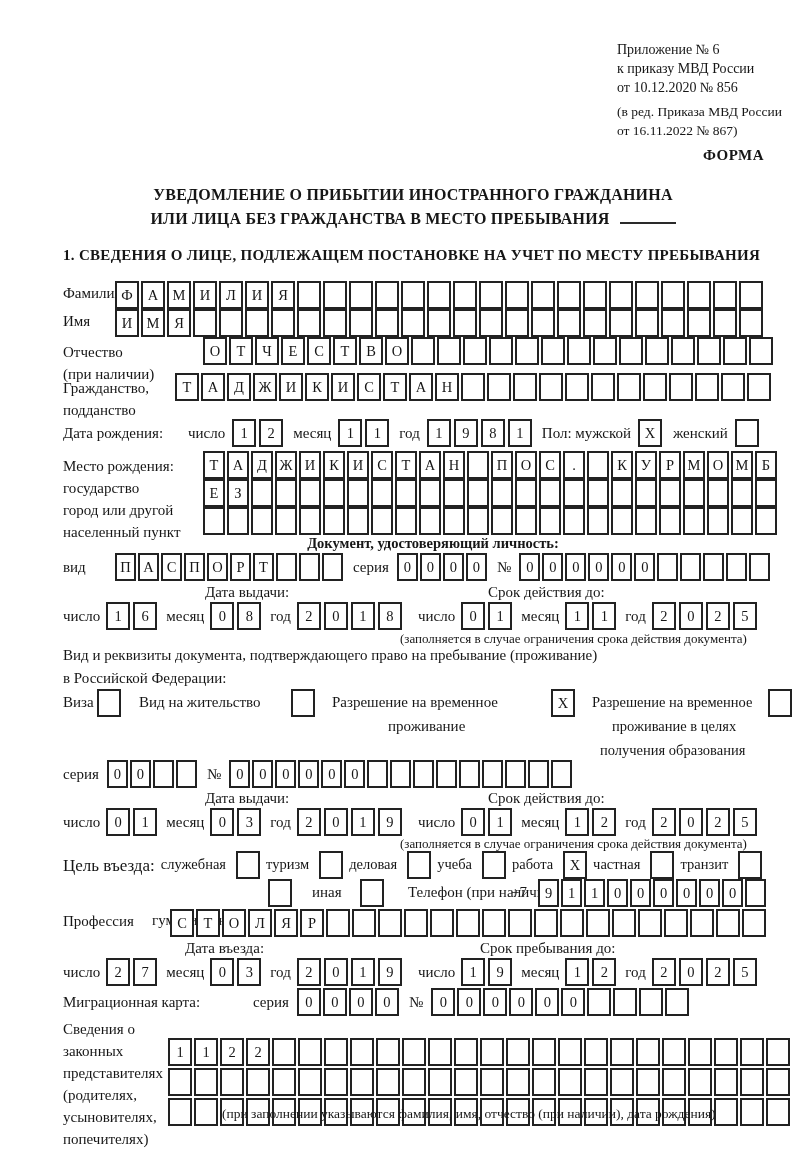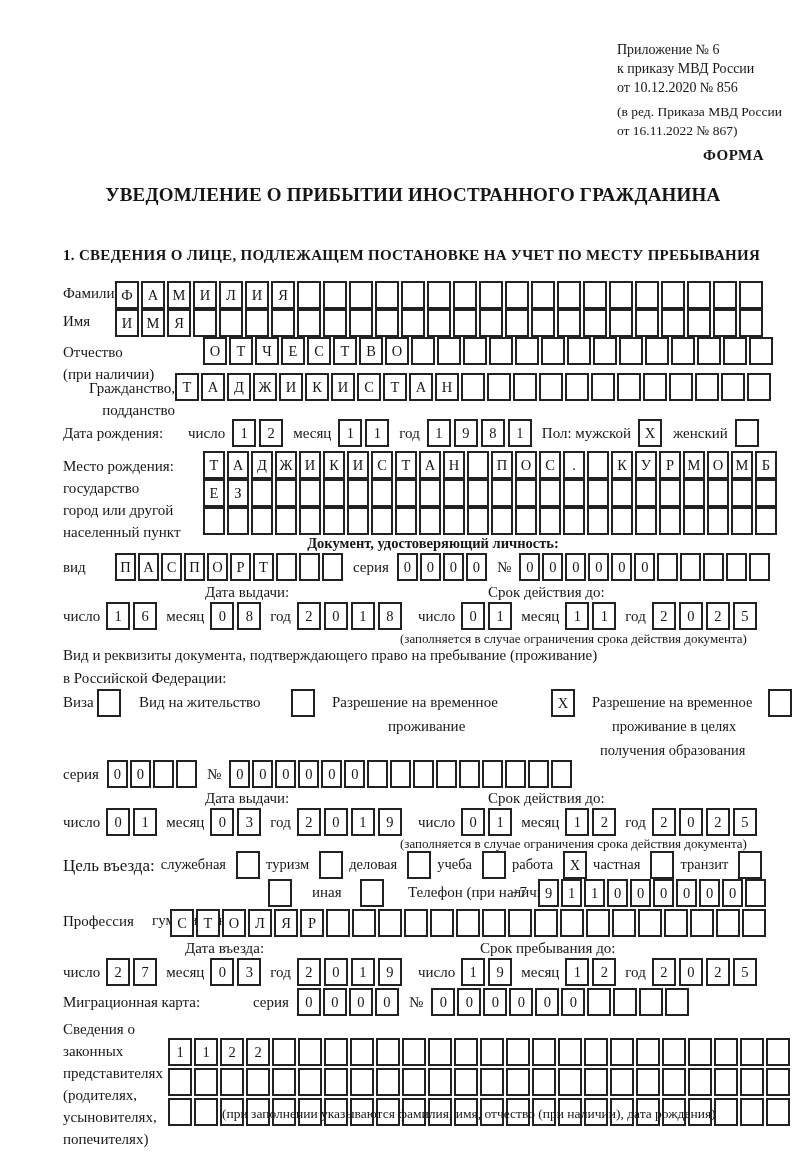--- a/index.html
+++ b/index.html
@@ -5,21 +5,21 @@
   html,body{margin:0;padding:0;background:#888;}
   .page{position:relative;width:800px;height:1163px;background:#ffffff;
         font-family:"Liberation Serif","DejaVu Serif",serif;color:#161616;
         font-size:15px;overflow:hidden;margin:0 auto;}
   .abs{position:absolute;}
   .b{font-weight:bold;}
   .center{text-align:center;}
   .appendix div{line-height:19px;font-size:14px;}
   .appendix .ed{font-size:13.5px;}
   .gap4{height:5px;}
-  .title{width:700px;text-align:center;font-weight:bold;font-size:19px;line-height:24px;letter-spacing:.2px;}
+  .title{width:700px;text-align:center;font-weight:bold;font-size:16px;line-height:24px;letter-spacing:.2px;}
   .t-underline{display:inline-block;width:56px;border-bottom:2px solid #2a2a2a;height:14px;margin-left:10px;}
   .sec1{font-weight:bold;font-size:15px;letter-spacing:.3px;width:730px;}
   .cells{display:flex;}
   .cell{box-sizing:border-box;height:28px;border:2px solid #222;background:#fff;
         display:flex;align-items:center;justify-content:center;
         font-size:14.5px;line-height:24px;}
   .c26 .cell{width:24px;margin-right:2px;}
   .c24 .cell{width:22px;margin-right:2px;}
   .c23 .cell{width:21px;margin-right:2px;}
   .dc .cell{width:24px;margin-right:3px;}
@@ -45,20 +45,21 @@
     <div>к приказу МВД России</div>
     <div>от 10.12.2020 № 856</div>
     <div class="gap4"></div>
     <div class="ed">(в ред. Приказа МВД России</div>
     <div class="ed">от 16.11.2022 № 867)</div>
   </div>
   <div class="abs b" style="left:703px;top:147px;letter-spacing:.5px;">ФОРМА</div>
 
   <div class="abs title" style="left:63px;top:183px;">
     <div>УВЕДОМЛЕНИЕ О ПРИБЫТИИ ИНОСТРАННОГО ГРАЖДАНИНА</div>
+    <div><span>ИЛИ ЛИЦА БЕЗ ГРАЖДАНСТВА В МЕСТО ПРЕБЫВАНИЯ</span><span class="t-underline"></span></div>
   </div>
 
   <div class="abs sec1" style="left:63px;top:247px;">1. СВЕДЕНИЯ О ЛИЦЕ, ПОДЛЕЖАЩЕМ ПОСТАНОВКЕ НА УЧЕТ ПО МЕСТУ ПРЕБЫВАНИЯ</div>
 
   <div class="abs fieldrow" style="left:63px;top:281px;">
     <div class="lbl" style="width:52px;">Фамилия</div>
     <div class="cells c26">
         <div class="cell">Ф</div>
         <div class="cell">А</div>
         <div class="cell">М</div>
@@ -143,21 +144,21 @@
         <div class="cell"></div>
         <div class="cell"></div>
         <div class="cell"></div>
         <div class="cell"></div>
         <div class="cell"></div>
         <div class="cell"></div>
       </div>
   </div>
 
   <div class="abs fieldrow" style="left:63px;top:373px;">
-    <div class="lblcol" style="width:112px;text-align:right;">
+    <div class="lblcol" style="width:112px;">
       <div>Гражданство,</div>
       <div>подданство</div>
     </div>
     <div class="cells c26">
         <div class="cell">Т</div>
         <div class="cell">А</div>
         <div class="cell">Д</div>
         <div class="cell">Ж</div>
         <div class="cell">И</div>
         <div class="cell">К</div>

